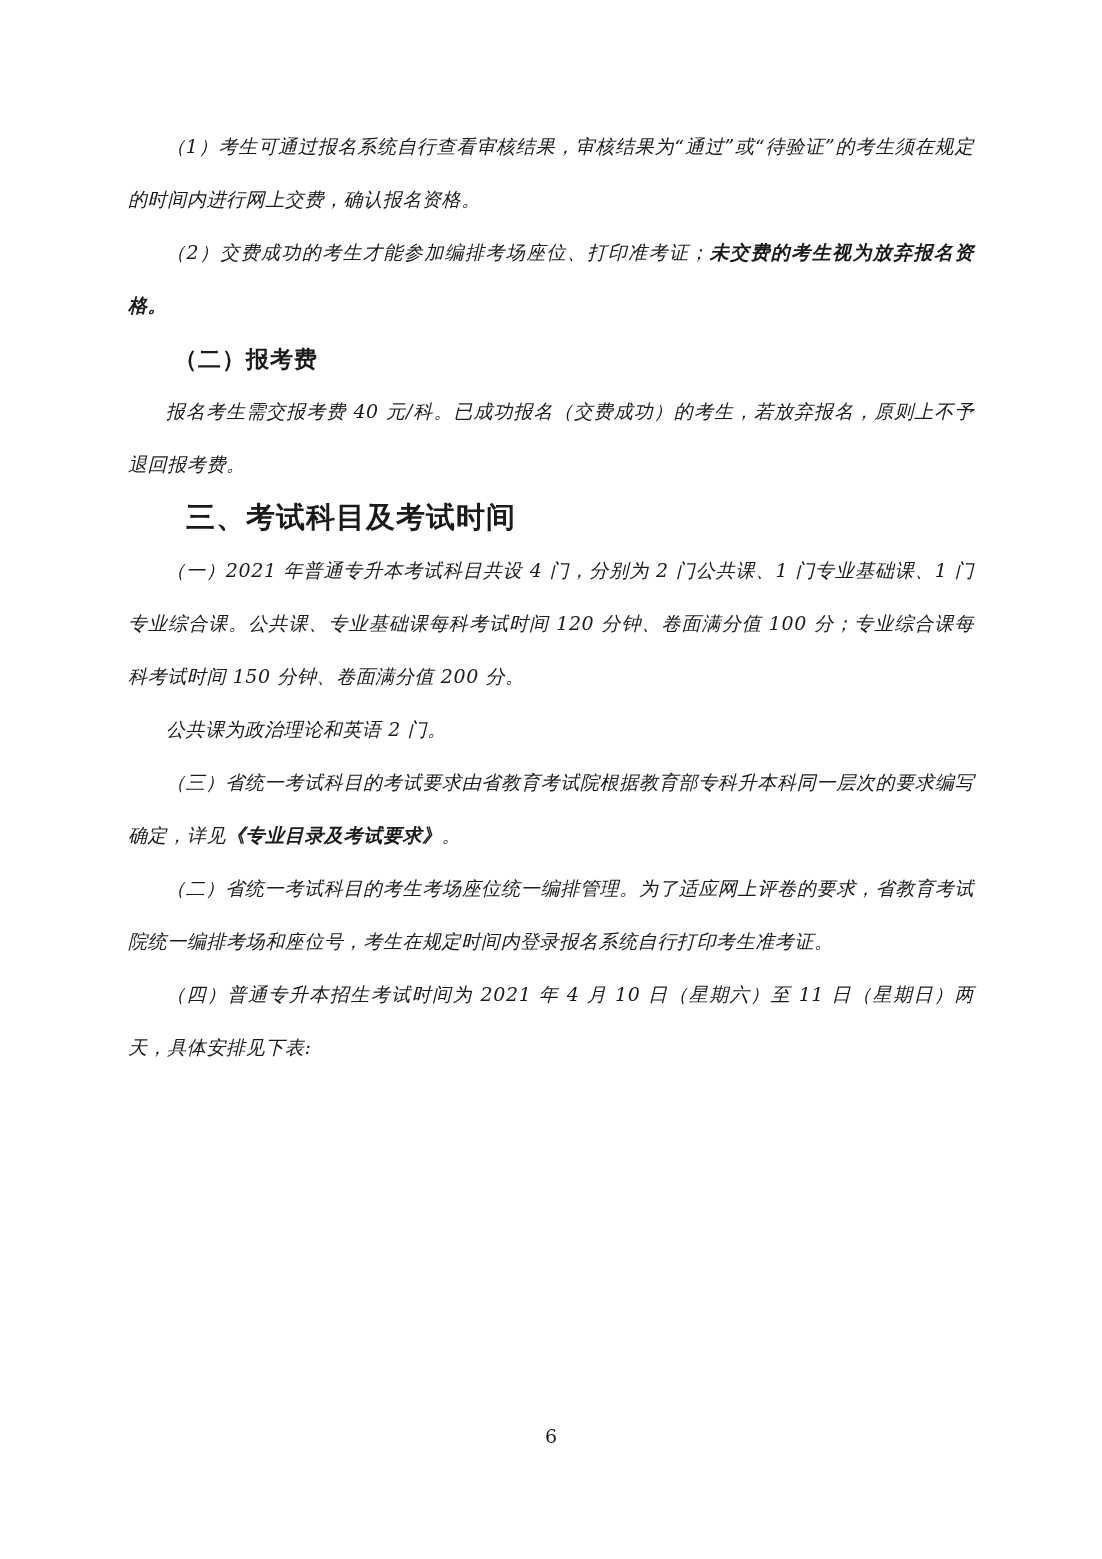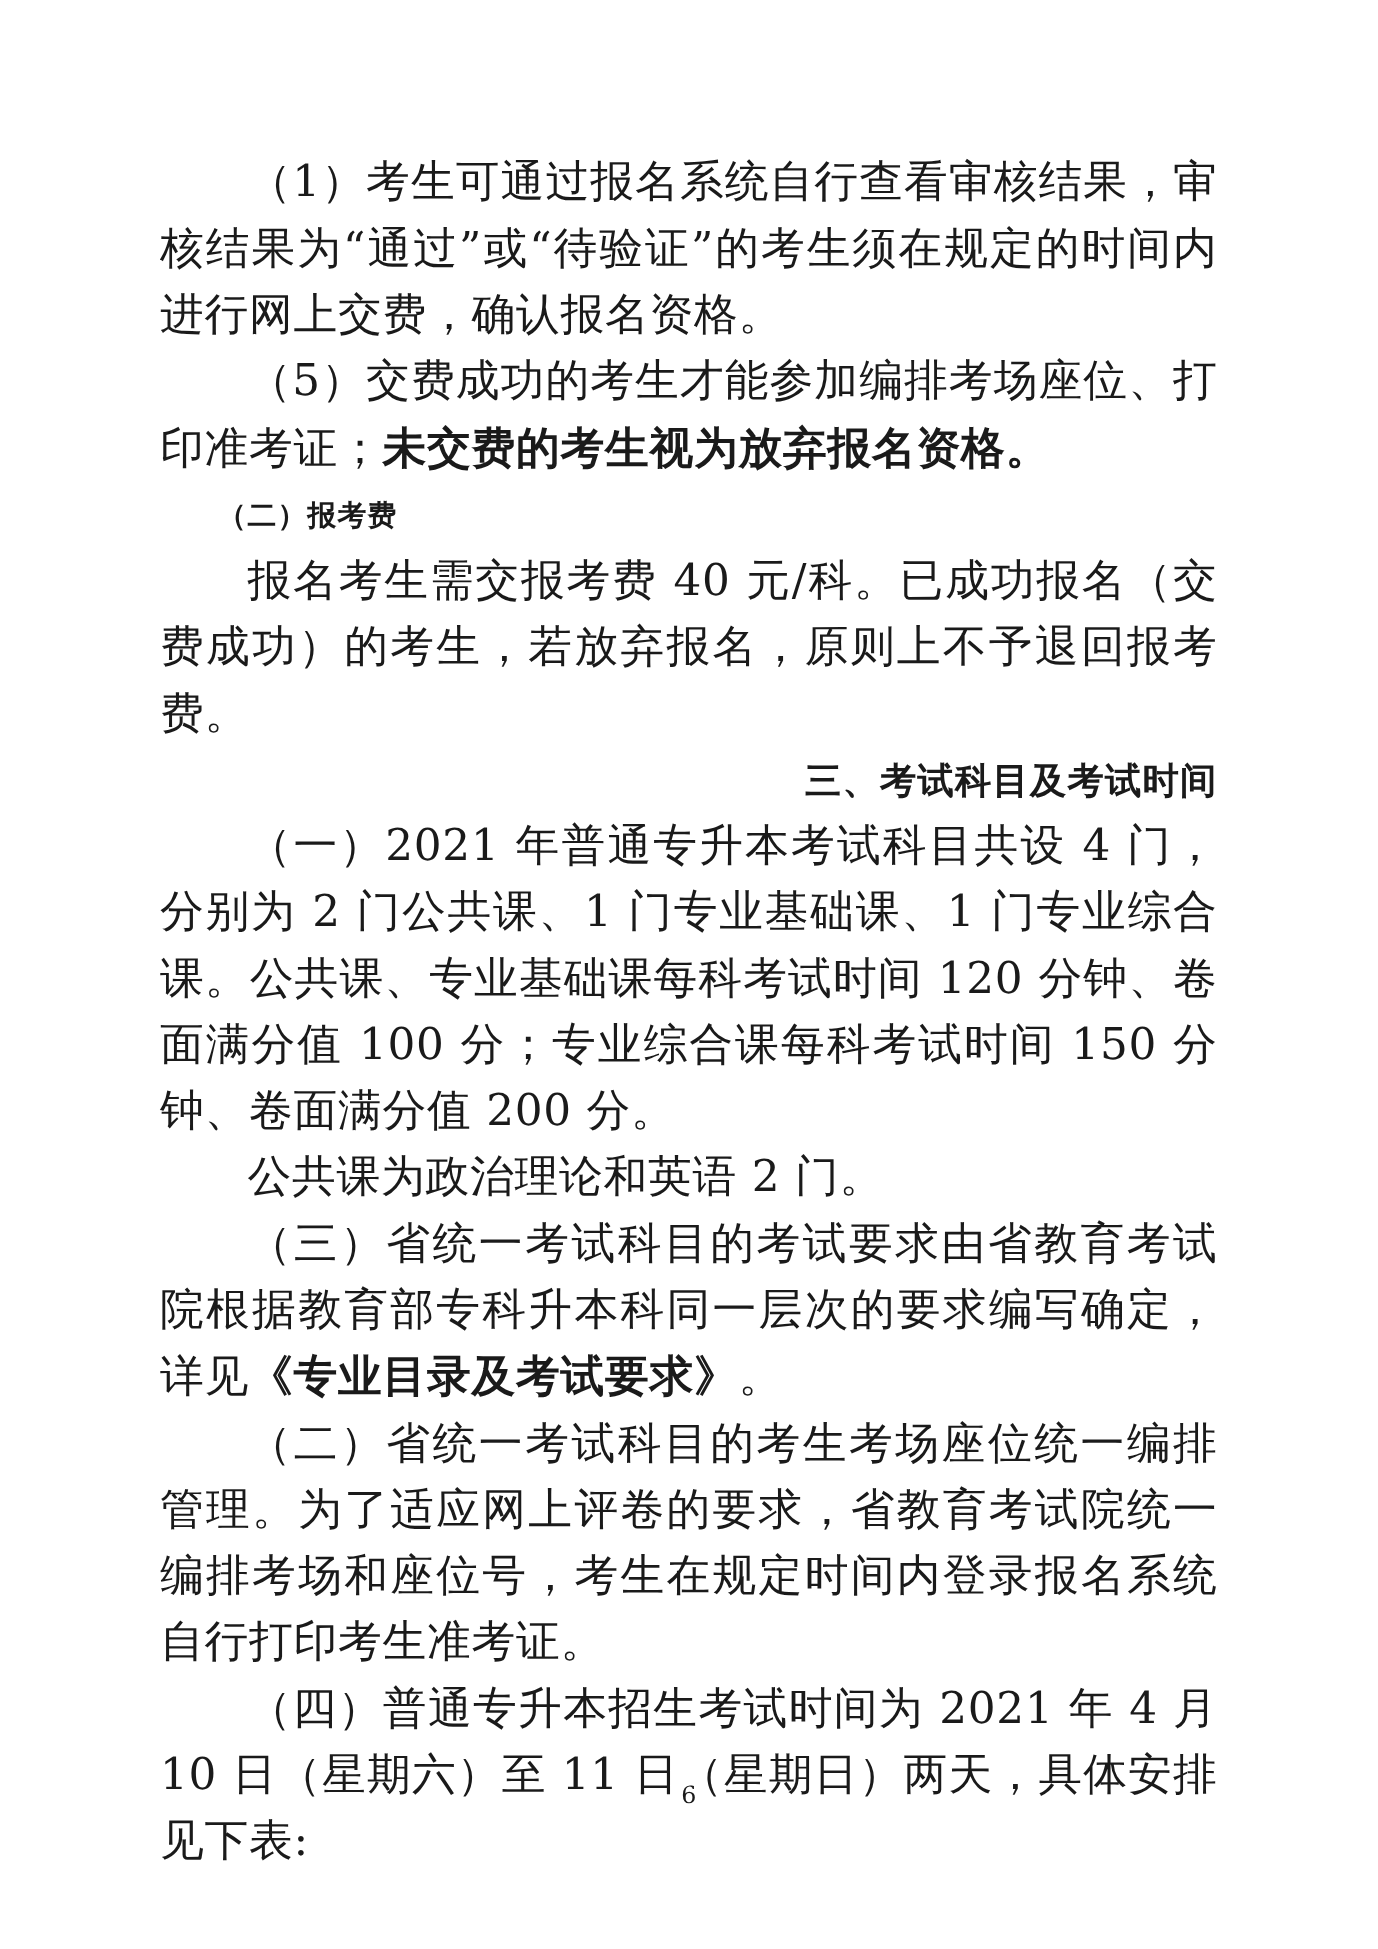--- a/index.html
+++ b/index.html
@@ -19,36 +19,36 @@
     overflow: hidden;
     box-sizing: border-box;
   }
   .content {
     position: absolute;
     left: 128px;
     top: 120px;
     width: 846px;
   }
   .para {
-    font-size: 35px;
+    font-size: 19px;
     line-height: 53px;
     text-align: justify;
     text-justify: inter-ideograph;
     letter-spacing: 0.6px;
     margin: 0;
     text-indent: 2em;
+    font-style: italic;
   }
   .heading {
     font-size: 29px;
     line-height: 53px;
     font-weight: bold;
     margin: 0;
     text-indent: 2em;
     letter-spacing: 1px;
-    text-align: right;
   }
   .subheading {
     font-size: 23px;
     line-height: 53px;
     font-weight: bold;
     margin: 0;
     text-indent: 2em;
     letter-spacing: 1px;
   }
   .b {
@@ -66,21 +66,21 @@
   }
 </style>
 </head>
 <body>
 
 <div class="page">
   <div class="content">
 
     <p class="para">（1）考生可通过报名系统自行查看审核结果，审核结果为“通过”或“待验证”的考生须在规定的时间内进行网上交费，确认报名资格。</p>
 
-    <p class="para"><span>（5）交费成功的考生才能参加编排考场座位、打印准考证；</span><span class="b">未交费的考生视为放弃报名资格。</span></p>
+    <p class="para"><span>（2）交费成功的考生才能参加编排考场座位、打印准考证；</span><span class="b">未交费的考生视为放弃报名资格。</span></p>
 
     <p class="subheading">（二）报考费</p>
 
     <p class="para">报名考生需交报考费 40 元/科。已成功报名（交费成功）的考生，若放弃报名，原则上不予退回报考费。</p>
 
     <p class="heading">三、考试科目及考试时间</p>
 
     <p class="para">（一）2021 年普通专升本考试科目共设 4 门，分别为 2 门公共课、1 门专业基础课、1 门专业综合课。公共课、专业基础课每科考试时间 120 分钟、卷面满分值 100 分；专业综合课每科考试时间 150 分钟、卷面满分值 200 分。</p>
 
     <p class="para">公共课为政治理论和英语 2 门。</p>

